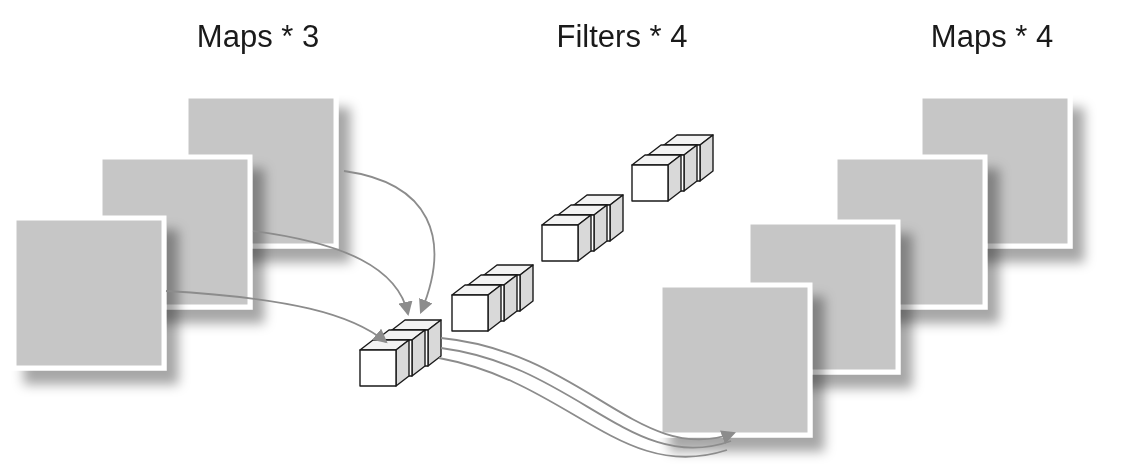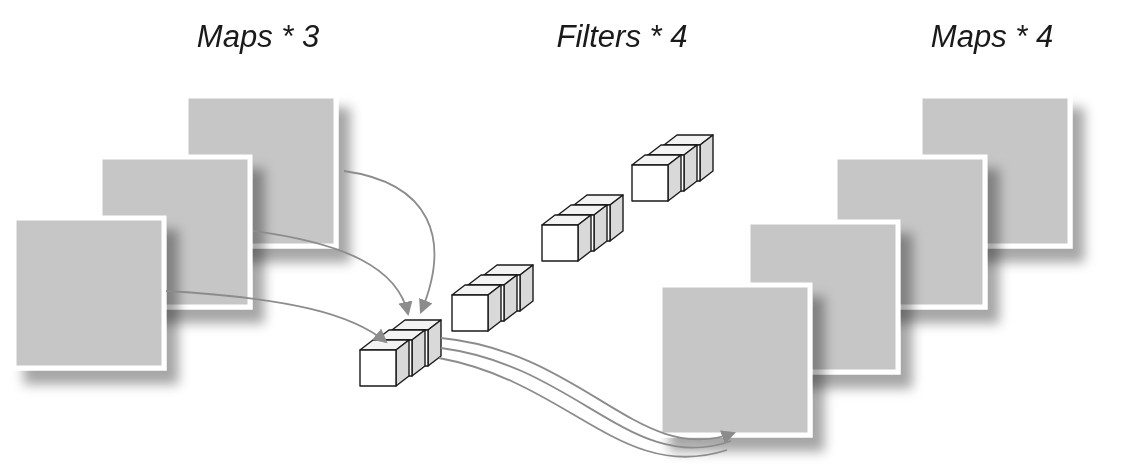--- a/index.html
+++ b/index.html
@@ -13,21 +13,20 @@
     --c-arrow:#8c8c8c;
     --c-text:#1a1a1a;
   }
   html,body{margin:0;padding:0;background:var(--c-background);}
   .stage{
     position:relative;
     width:1141px;
     height:470px;
     background:var(--c-background);
     overflow:hidden;
-    font-style:italic;
   }
   svg{position:absolute;left:0;top:0;}
   .map{
     fill:var(--c-map_fill);
     stroke:var(--c-map_border);
     stroke-width:5;
   }
   .cube-front{fill:var(--c-cube_face);}
   .cube-top{fill:var(--c-cube_top);}
   .cube-side{fill:var(--c-cube_side);}

